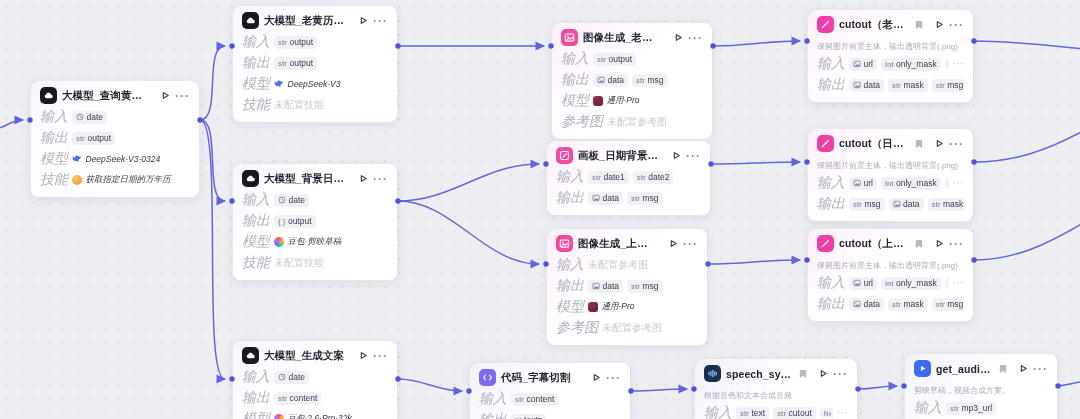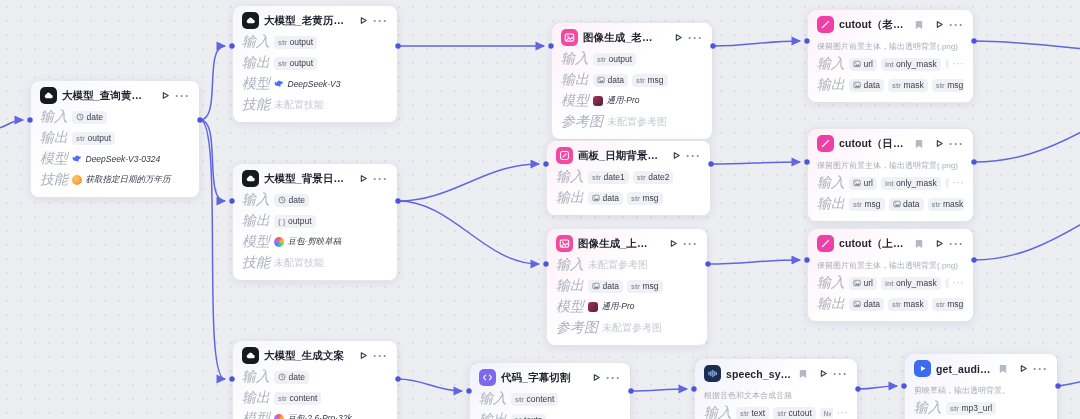--- a/index.html
+++ b/index.html
@@ -832,21 +832,21 @@
             </svg>
           </span>
           <span class="hsp"></span>
           <span class="play">
             <svg viewBox="0 0 10 10" width="9" height="9">
               <path d="M2.6 1.9v6.2L8 5z" fill="none" stroke="#3c414d" stroke-width="1.3" stroke-linejoin="round"></path>
             </svg>
           </span>
           <span class="more">···</span>
         </div>
-        <div class="desc">剪映草稿，输出透明背景。</div>
+        <div class="desc">剪映草稿，视频合成方案。</div>
         <div class="row">
           <span class="rlabel">输入</span>
           <div class="items">
             <span class="chip">
               <span class="tkw">
                 <span class="tk">str</span>
               </span>
               <span>mp3_url</span>
             </span>
           </div>

